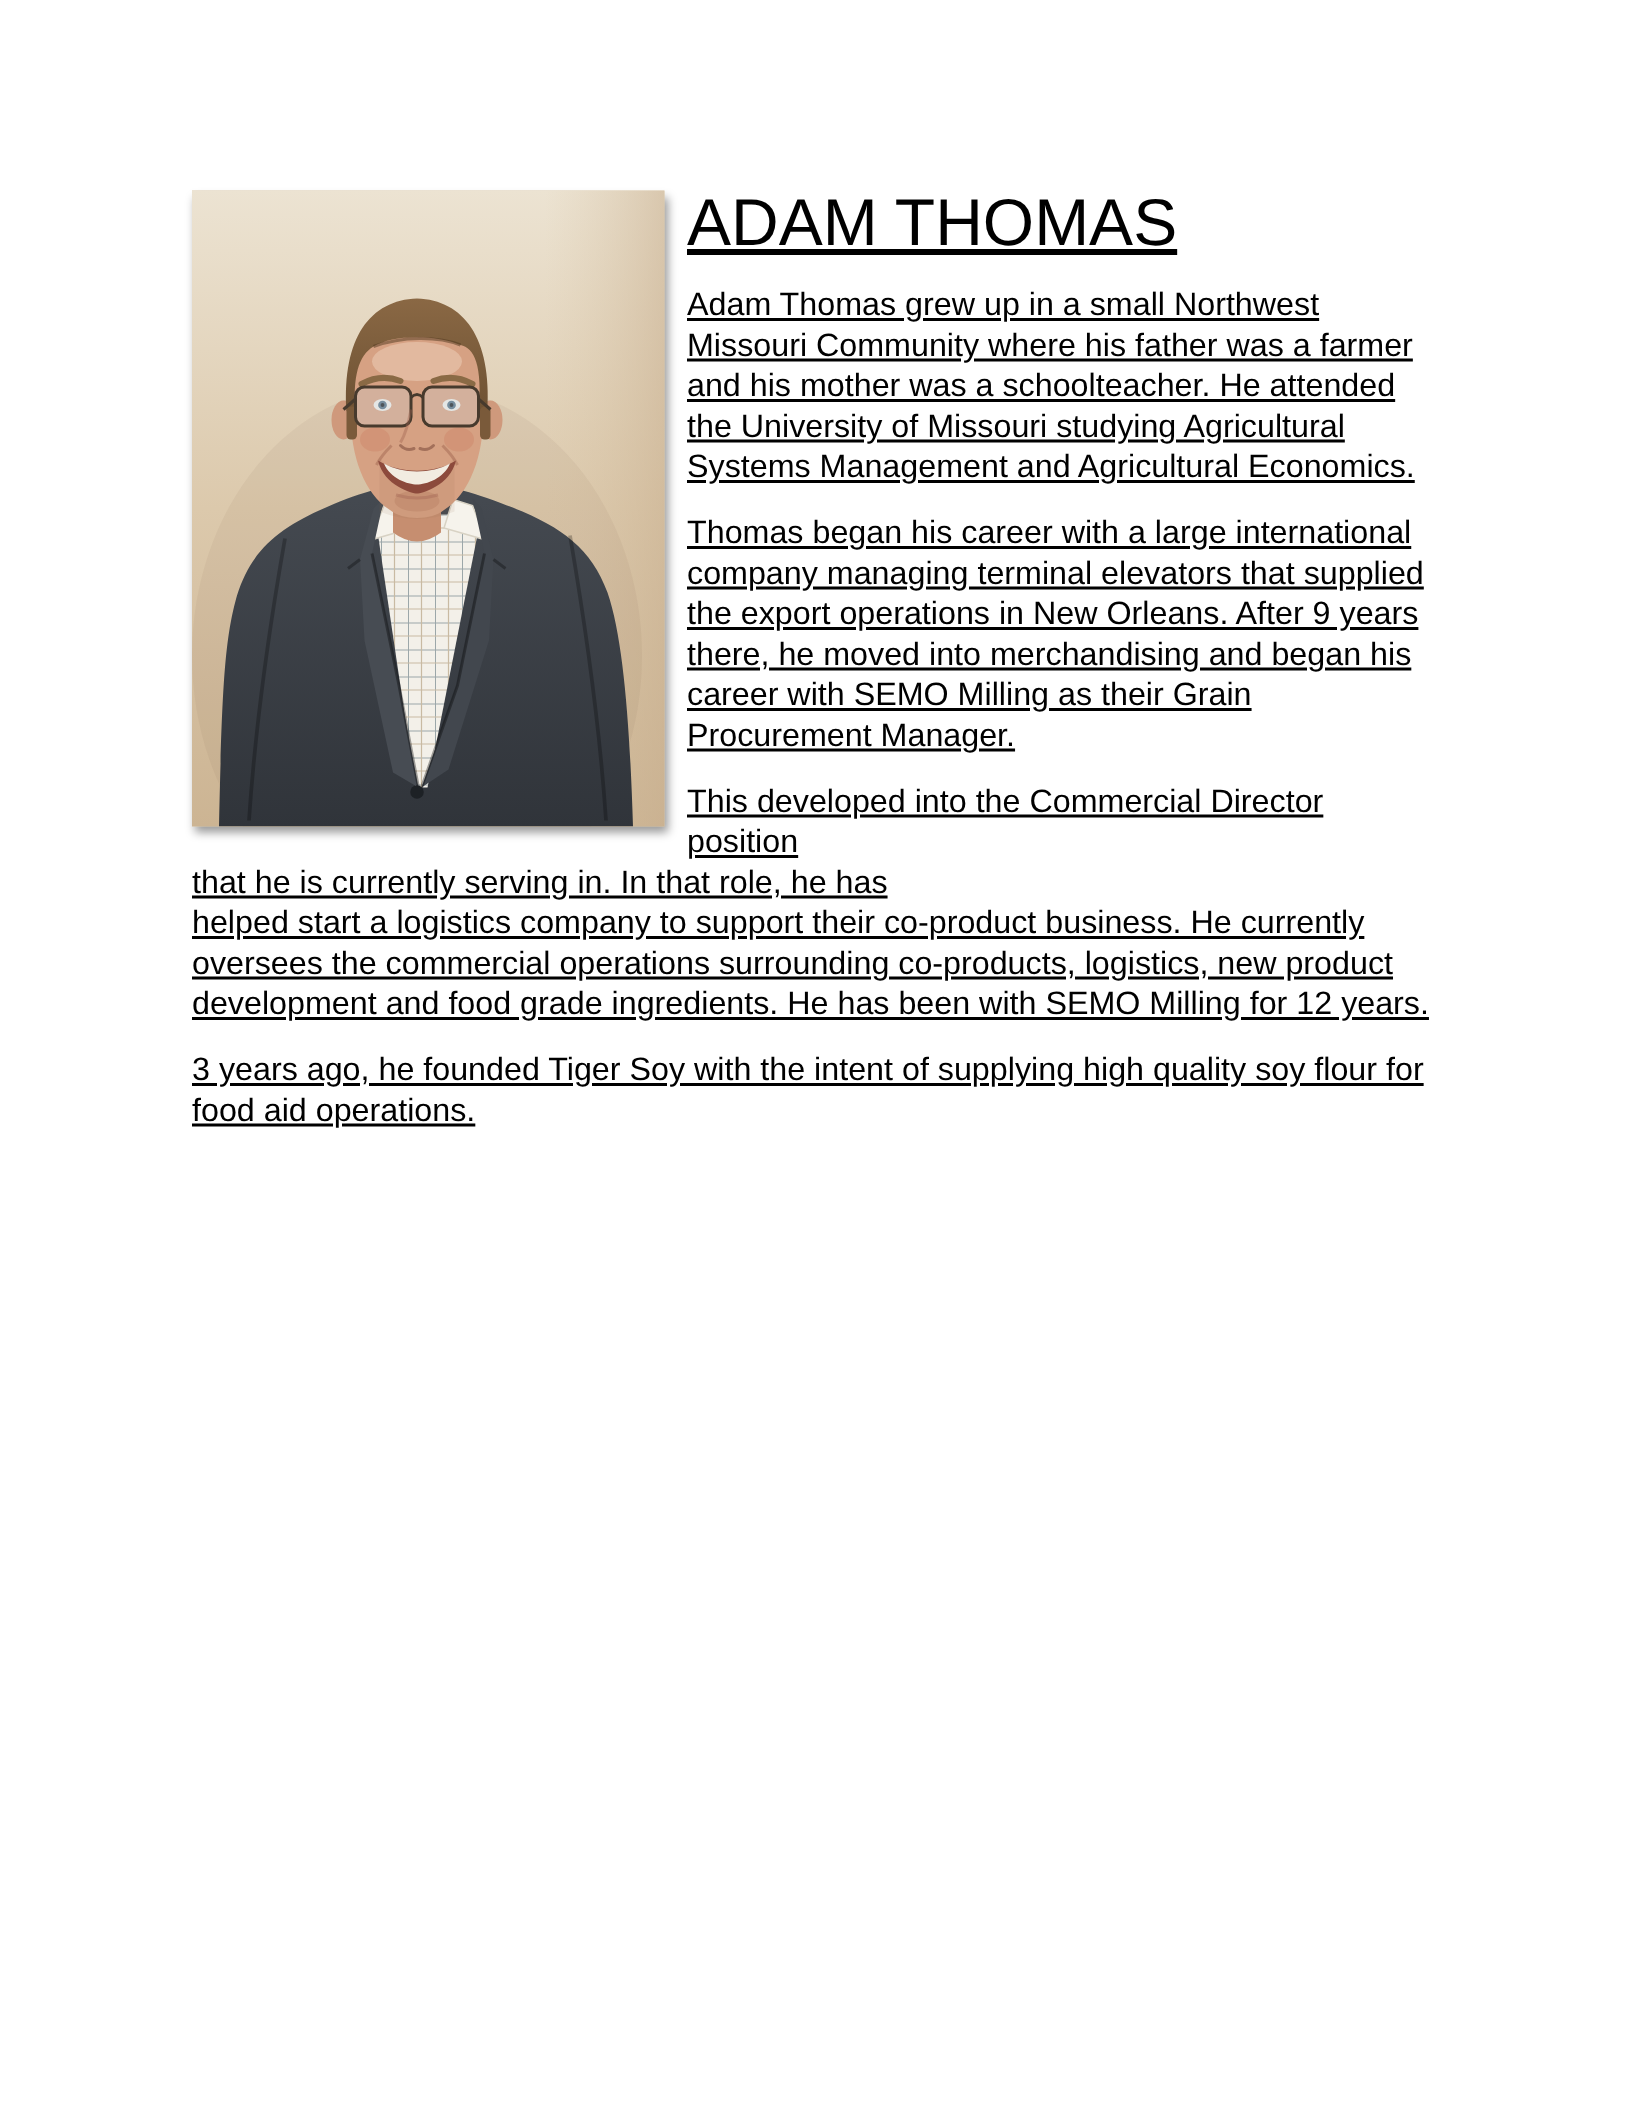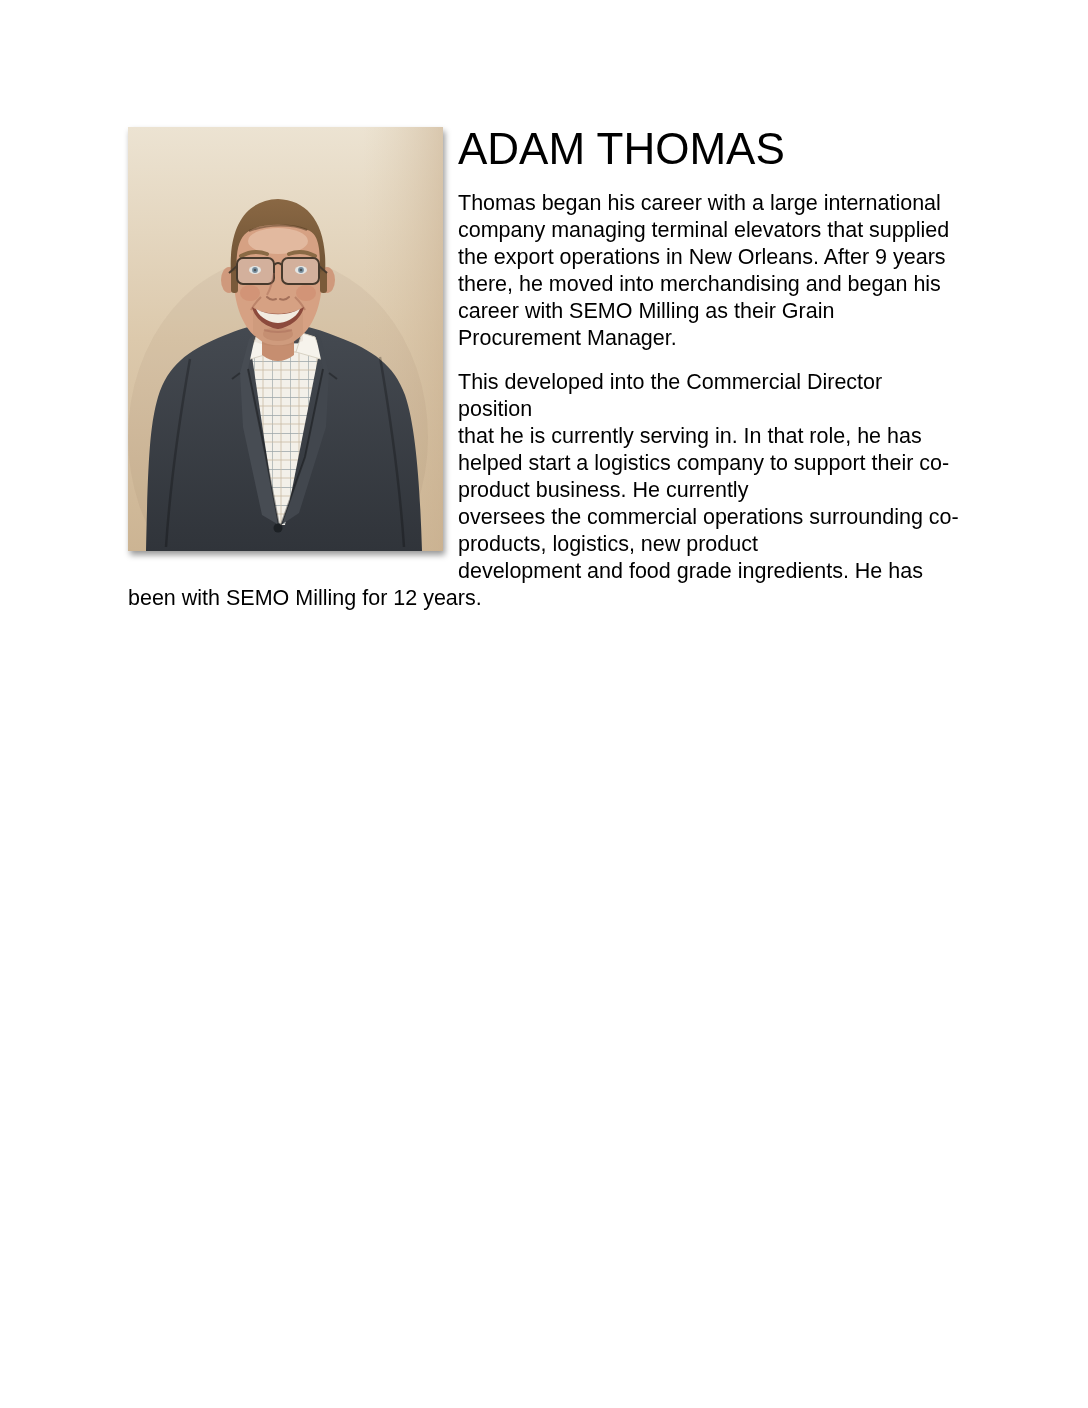--- a/index.html
+++ b/index.html
@@ -4,21 +4,21 @@
 <style>
   html,body{margin:0;padding:0;background:#ffffff;}
   .page{
     position:relative;
     width:1088px;height:1408px;
     background:#ffffff;
     font-family:"Liberation Sans", sans-serif;
     color:#000;
     overflow:hidden;
   }
-  .content{padding:127px 128px 0 128px;}
+  .content{padding:127px 128px 0 128px;text-decoration:underline;}
   .photo{
     float:left;
     width:315px;height:424px;
     margin:0 15px 10px 0;
     padding:0;
     box-shadow:2px 4px 6px rgba(0,0,0,0.40);
     background:#dcc9ac;
   }
   .photo svg{display:block;width:315px;height:424px;}
   h1.title{
@@ -153,26 +153,33 @@
           <path d="M167,170 Q174,177 177,183" stroke="rgba(150,90,70,0.40)" stroke-width="2" fill="none"></path>
           <path d="M124,180 C138,189 162,189 176,180 C172,197 153,202 150,202 C147,202 128,197 124,180 Z" fill="#8c4a3c"></path>
           <path d="M128,182 C140,189 160,189 172,182 C168,192 156,196 150,196 C144,196 132,192 128,182 Z" fill="#f2ece1"></path>
           <path d="M136,203 Q150,207 164,203" stroke="rgba(170,110,90,0.5)" stroke-width="2" fill="none"></path>
         </g>
       </svg>
     </figure>
 
     <h1 class="title">ADAM THOMAS</h1>
 
+    <p class="bio">Adam Thomas grew up in a small Northwest
+Missouri Community where his father was a farmer
+and his mother was a schoolteacher. He attended
+the University of Missouri studying Agricultural
+Systems Management and Agricultural Economics.</p>
     <p class="bio">Thomas began his career with a large international
 company managing terminal elevators that supplied
 the export operations in New Orleans. After 9 years
 there, he moved into merchandising and began his
 career with SEMO Milling as their Grain
 Procurement Manager.</p>
     <p class="bio">This developed into the Commercial Director position
 that he is currently serving in. In that role, he has
 helped start a logistics company to support their co-product business. He currently
 oversees the commercial operations surrounding co-products, logistics, new product
 development and food grade ingredients. He has been with SEMO Milling for 12 years.</p>
+    <p class="bio">3 years ago, he founded Tiger Soy with the intent of supplying high quality soy flour for
+food aid operations.</p>
 
   </div>
 </div>
 
 </body></html>

